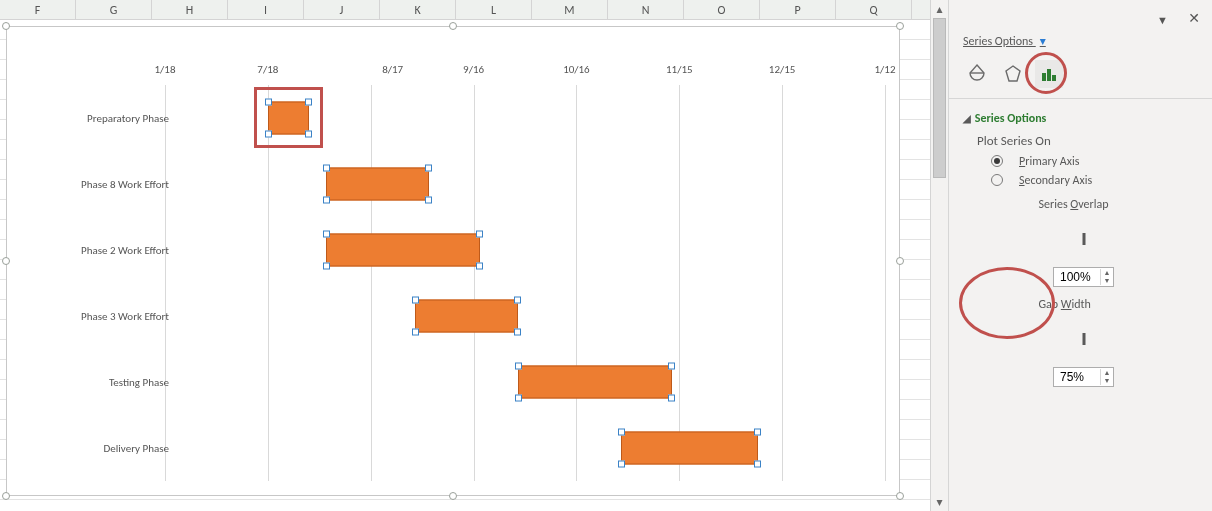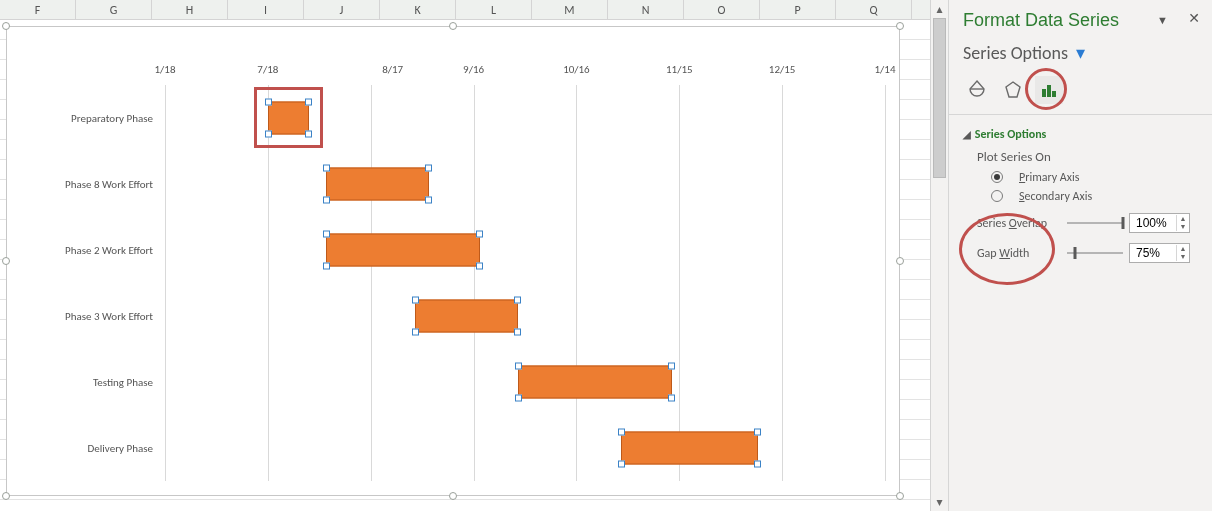--- a/index.html
+++ b/index.html
@@ -28,21 +28,21 @@
   .sel-handle.ml { left: -5px; top: 50%; margin-top: -4px; }
   .sel-handle.mr { right: -5px; top: 50%; margin-top: -4px; }
 
   .plot-area { position: absolute; left: 10px; top: 36px; right: 14px; bottom: 14px; }
   .x-ticks { position: absolute; top: 0; left: 148px; right: 0; height: 16px; }
   .x-tick { position: absolute; top: 0; transform: translateX(-50%); font-size: 11px; color: #555; }
 
   .gridlines { position: absolute; top: 22px; left: 148px; right: 0; bottom: 0; }
   .vline { position: absolute; top: 0; bottom: 0; width: 0; border-left: 1px solid #d9d9d9; }
 
-  .cat-labels { position: absolute; left: 0; top: 22px; width: 148px; bottom: 0; }
+  .cat-labels { position: absolute; left: 16px; top: 22px; width: 148px; bottom: 0; }
   .cat-label { position: absolute; right: 12px; transform: translateY(-50%); font-size: 11px; color: #555; white-space: nowrap; }
 
   .bars-layer { position: absolute; top: 22px; left: 148px; right: 0; bottom: 0; }
   .bar { position: absolute; background: #ED7D31; border: 1px solid #be5a1a; height: 33px; transform: translateY(-50%); }
   .bar .bh { position: absolute; width: 7px; height: 7px; background: #fff; border: 1px solid #3b82c6; }
   .bh.tl { left: -4px; top: -4px; }
   .bh.tr { right: -4px; top: -4px; }
   .bh.bl { left: -4px; bottom: -4px; }
   .bh.br { right: -4px; bottom: -4px; }
 
@@ -52,36 +52,36 @@
   .vscroll-col { width: 18px; background: #f3f2f1; border-left: 1px solid #d4d4d4; position: relative; }
   .vscroll-btn { height: 18px; display:flex; align-items:center; justify-content:center; color:#666; }
   .vscroll-track { position:absolute; top:18px; bottom:18px; left:0; right:0; }
   .vscroll-thumb { position:absolute; left:2px; right:2px; top:0; height:160px; background:#cdcdcd; border:1px solid #b9b9b9; }
 
   
   .format-pane { width: 264px; background: #f3f2f1; border-left: 1px solid #d6d6d6; padding: 10px 14px 10px 14px; position: relative; }
   .fp-title { color: #2e7d32; font-size: 18px; font-weight: 400; font-family: "Segoe UI Light","Segoe UI",Arial,sans-serif; }
   .fp-closebtn { position:absolute; top:10px; right:12px; font-size:14px; color:#555; }
   .fp-menubtn { position:absolute; top:14px; right:44px; color:#555; font-size: 11px;}
-  .fp-subhead { margin-top: 11px; font-size: 18px; color: #595959; }
+  .fp-subhead { margin-top: 24px; font-size: 12px; color: #595959; text-decoration: underline; }
   .fp-subhead .chev { color:#2b7cd3; margin-left:4px; }
 
   .icon-row { display:flex; gap: 8px; margin: 12px 0 10px 0; align-items:center; position: relative; }
   .pane-icon { width:28px; height:28px; display:flex; align-items:center; justify-content:center; }
   .pane-divider { border-top:1px solid #d6d6d6; margin: 0 -14px; }
 
   .section-head { margin-top: 12px; color: #2e7d32; font-size: 12px; display:flex; align-items:center; gap:4px; font-weight:600;}
   .section-head .tri { color:#595959; font-size:10px;}
   .field-label { margin: 8px 0 6px 14px; color:#595959; font-size:13px; }
 
   .radio-row { display:flex; align-items:center; gap:16px; margin: 5px 0 5px 28px; font-size:12px; color:#595959; }
   .radio { width:12px; height:12px; border:1px solid #7a7a7a; border-radius:50%; display:inline-flex; align-items:center; justify-content:center; }
   .radio.sel::after { content:""; width:6px; height:6px; background:#3a3a3a; border-radius:50%; }
 
-  .slider-row { display:flex; align-items:center; margin: 10px 8px 0 14px; gap: 6px; font-size:12px; color:#595959; }
+  .slider-row { display:flex; align-items:center; margin: 10px 8px 0 14px; font-size:12px; color:#595959;flex-direction:column; }
   .slider-row .slabel { width: 90px; }
   .slider { flex:0 0 56px; height: 12px; position: relative; }
   .slider .track { position:absolute; left:0; right:0; top:50%; height:2px; background:#b5b5b5; transform:translateY(-50%); }
   .slider .thumb { position:absolute; top:50%; width:3px; height:12px; background:#595959; transform:translate(-50%,-50%);}
   .spin { display:flex; align-items:center; border:1px solid #adadad; background:#fff; height:20px; }
   .spin input { border:none; width:46px; font-size:12px; padding:0 2px 0 6px; outline:none; }
   .spin .btns { display:flex; flex-direction:column; border-left:1px solid #d6d6d6;}
   .spin .btns span { font-size:7px; line-height:8px; text-align:center; width:12px; color:#666; }
 
   .red-circle { position:absolute; border:3px solid #C0504D; border-radius:50%; }
@@ -146,21 +146,21 @@
 
     <div class="plot-area">
       <div class="x-ticks" id="x-ticks">
           <span class="x-tick" style="left: 0%;">1/18</span>
           <span class="x-tick" style="left: 14.2857%;">7/18</span>
           <span class="x-tick" style="left: 28.5714%; margin-left: 22px;">8/17</span>
           <span class="x-tick" style="left: 42.8571%;">9/16</span>
           <span class="x-tick" style="left: 57.1429%;">10/16</span>
           <span class="x-tick" style="left: 71.4286%;">11/15</span>
           <span class="x-tick" style="left: 85.7143%;">12/15</span>
-          <span class="x-tick" style="left: 100%;">1/14</span>
+          <span class="x-tick" style="left: 100%;">1/12</span>
         </div>
       <div class="gridlines" id="gridlines">
           <div class="vline" style="left: 0%;"></div>
           <div class="vline" style="left: 14.2857%;"></div>
           <div class="vline" style="left: 28.5714%;"></div>
           <div class="vline" style="left: 42.8571%;"></div>
           <div class="vline" style="left: 57.1429%;"></div>
           <div class="vline" style="left: 71.4286%;"></div>
           <div class="vline" style="left: 85.7143%;"></div>
           <div class="vline" style="left: 100%;"></div>
@@ -219,21 +219,20 @@
 
 <div class="vscroll-col">
   <div class="vscroll-btn">▴</div>
   <div class="vscroll-track">
     <div class="vscroll-thumb"></div>
   </div>
   <div class="vscroll-btn" style="position:absolute;bottom:0;left:0;right:0;">▾</div>
 </div>
 
 <div class="format-pane">
-  <div class="fp-title">Format Data Series</div>
   <span class="fp-menubtn">▼</span>
   <span class="fp-closebtn">✕</span>
 
   <div class="fp-subhead">
     <span>Series Options</span>
     <span class="chev">▾</span>
   </div>
 
   <div class="icon-row">
     <div class="pane-icon">

